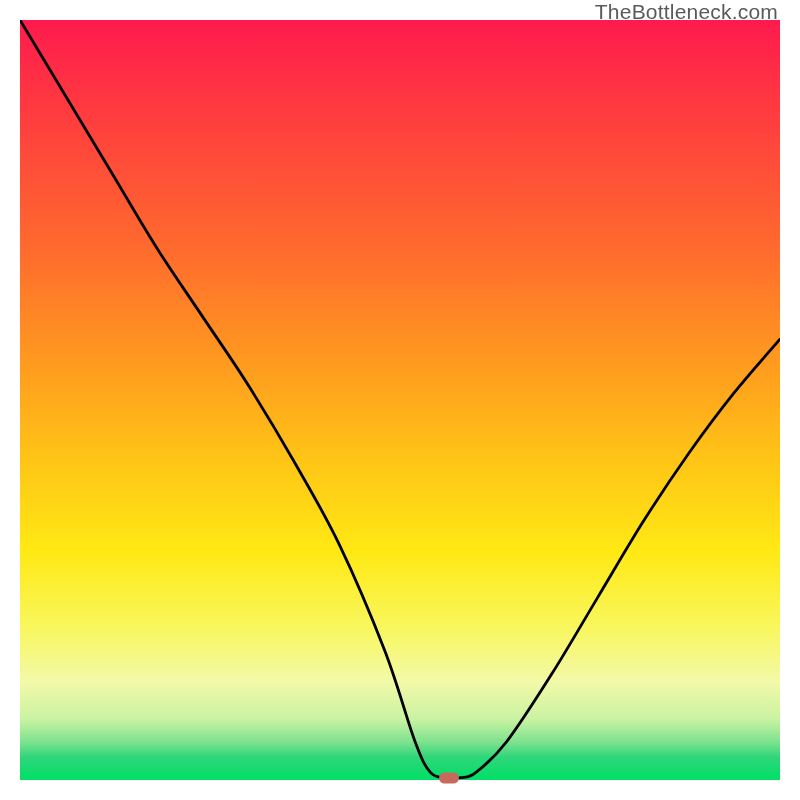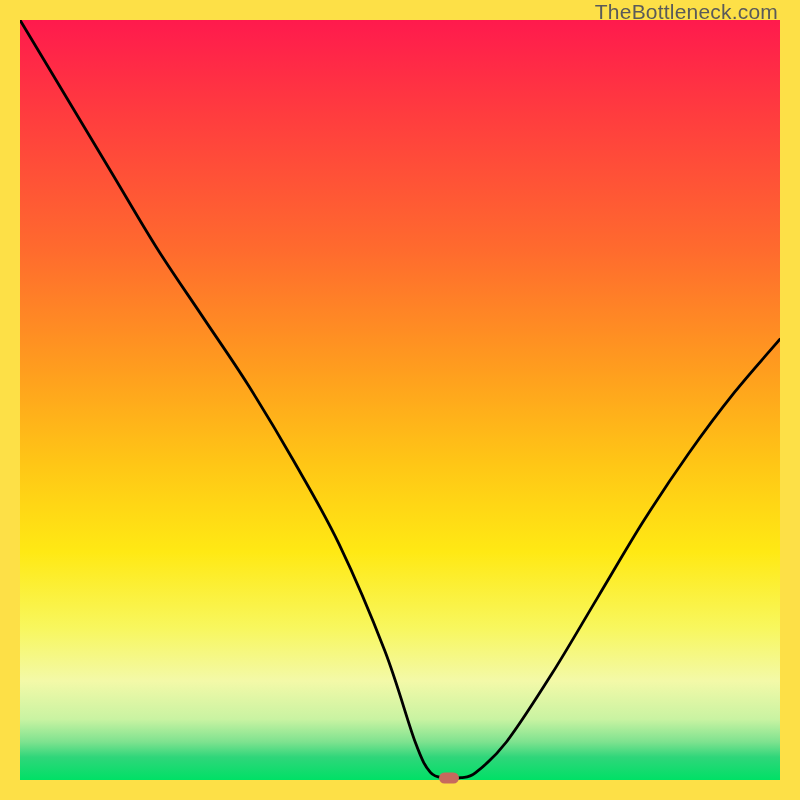--- a/index.html
+++ b/index.html
@@ -10,21 +10,21 @@
     background: #000;
     overflow: hidden;
     font-family: Arial, Helvetica, sans-serif;
   }
   .frame {
     position: absolute;
     left: 0;
     top: 0;
     width: 800px;
     height: 800px;
-    background: #fde047;
+    background: #ffffff;
   }
   .plot {
     position: absolute;
     left: 20px;
     top: 20px;
     width: 760px;
     height: 760px;
     
     background: linear-gradient(to bottom,
       #ff1a4d 0%,

